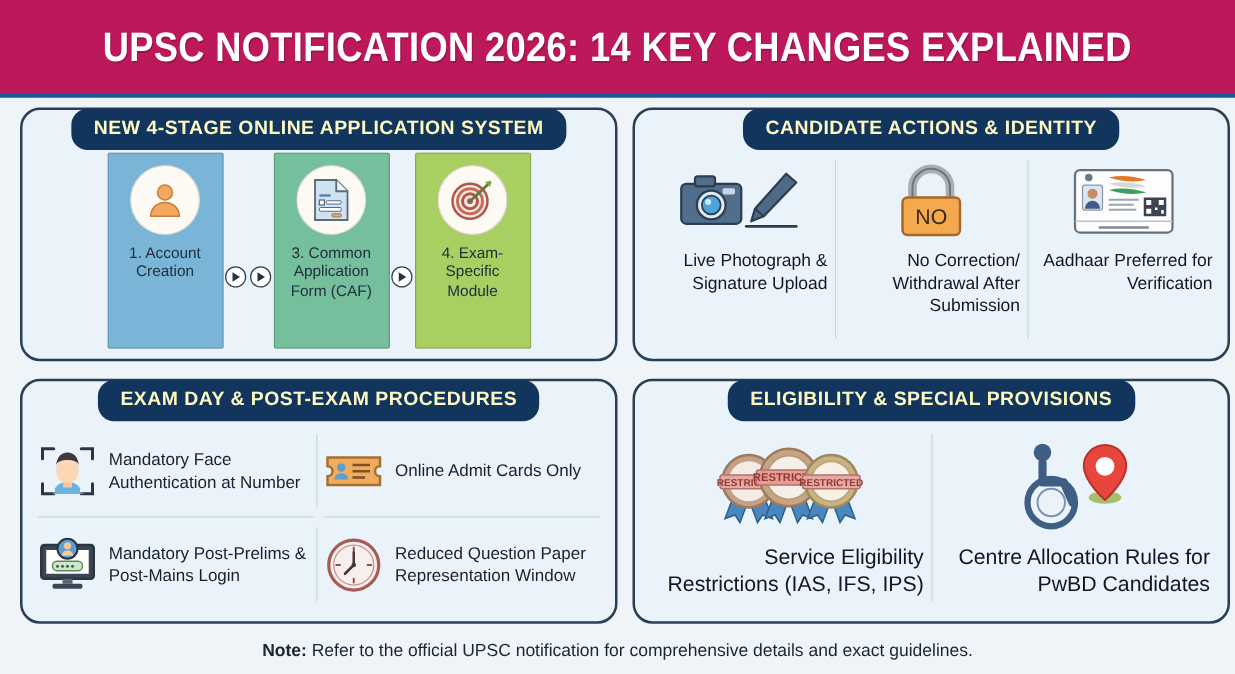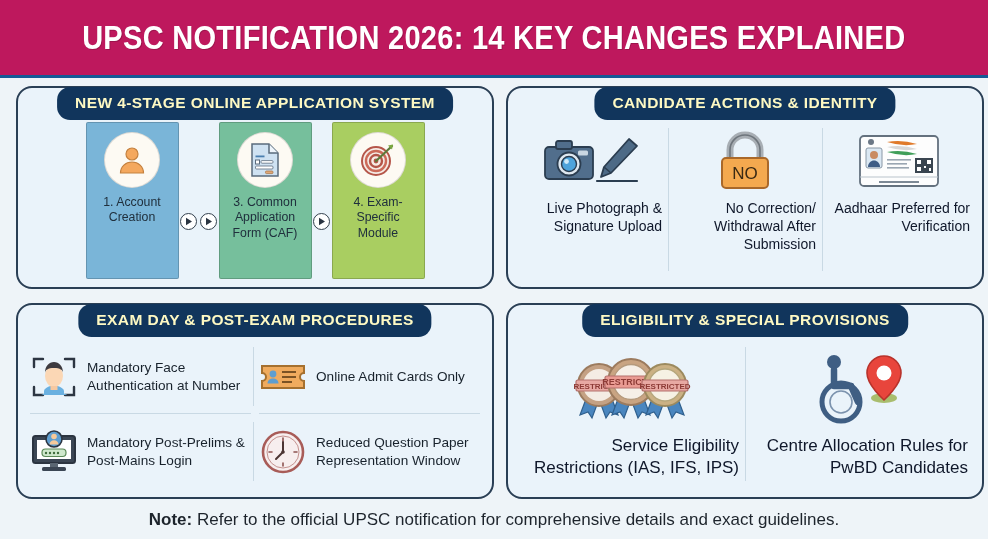--- a/index.html
+++ b/index.html
@@ -154,21 +154,21 @@
   .cols2 .cell .cap { font-size: 17px; }
 
   
   .footer {
     position: absolute; bottom: 0; left: 0; right: 0;
     height: 38px;
     display: flex; align-items: center; justify-content: center;
     background: #eef4f8;
   }
   .footer .note {
-    font-size: 17px; color: #1d242c;
+    font-size: 14px; color: #1d242c;
     font-family: "Liberation Sans Narrow", "Liberation Sans", sans-serif;
   }
   .footer .note b { font-weight: bold; }
 </style>
 </head>
 <body>
 
 <div class="page">
 
   <div class="titlebar">

